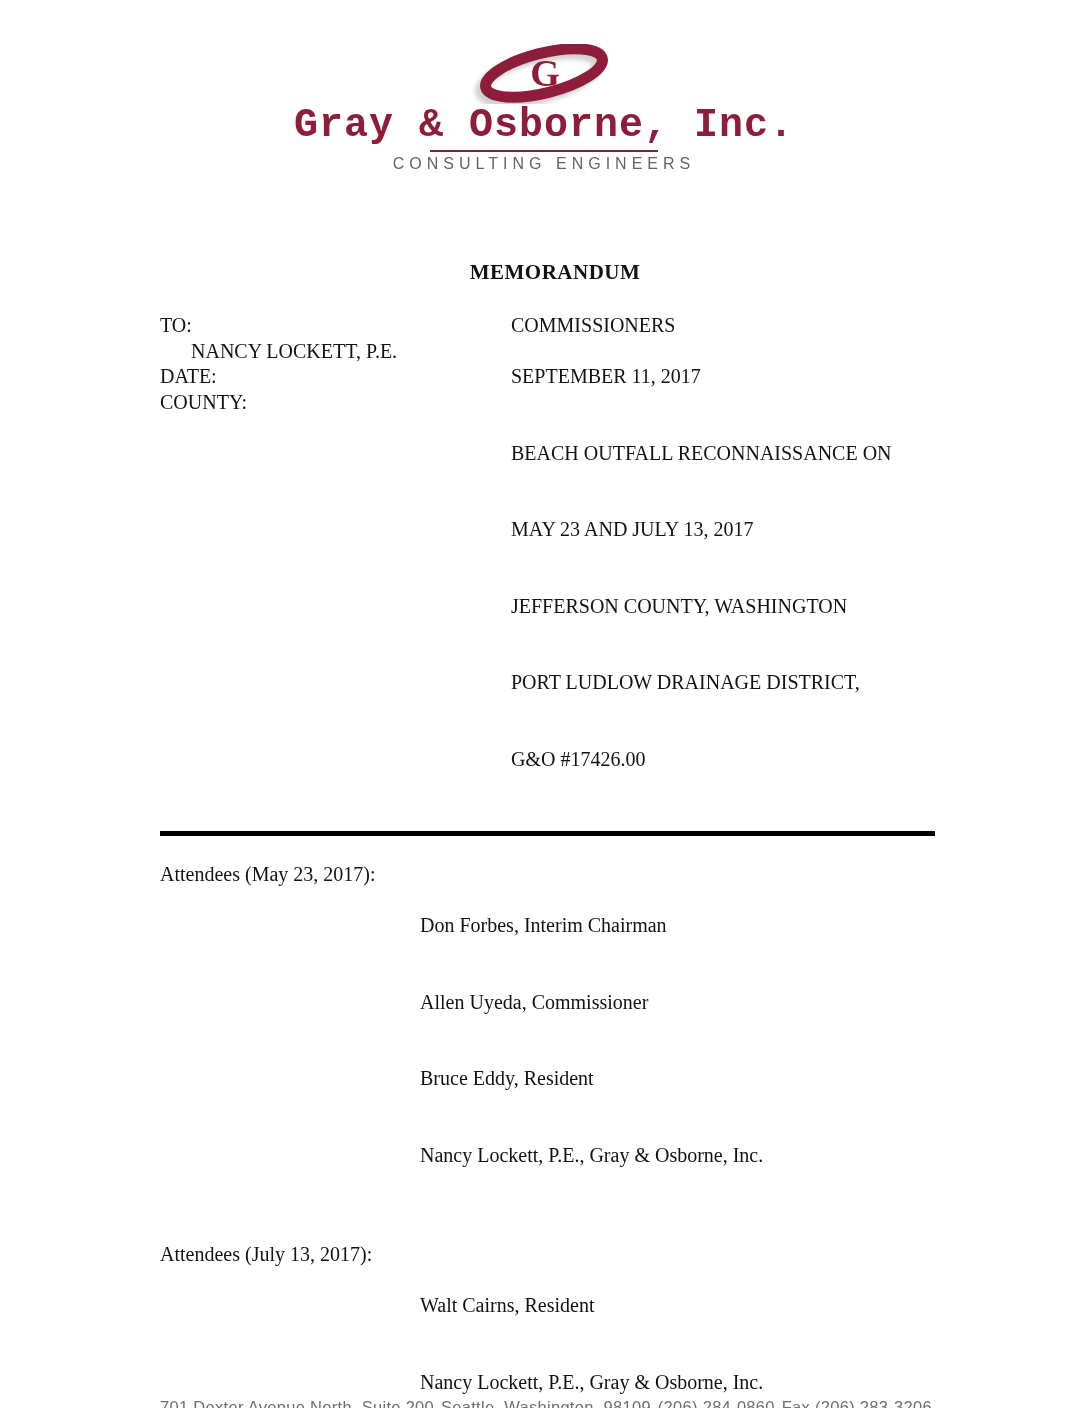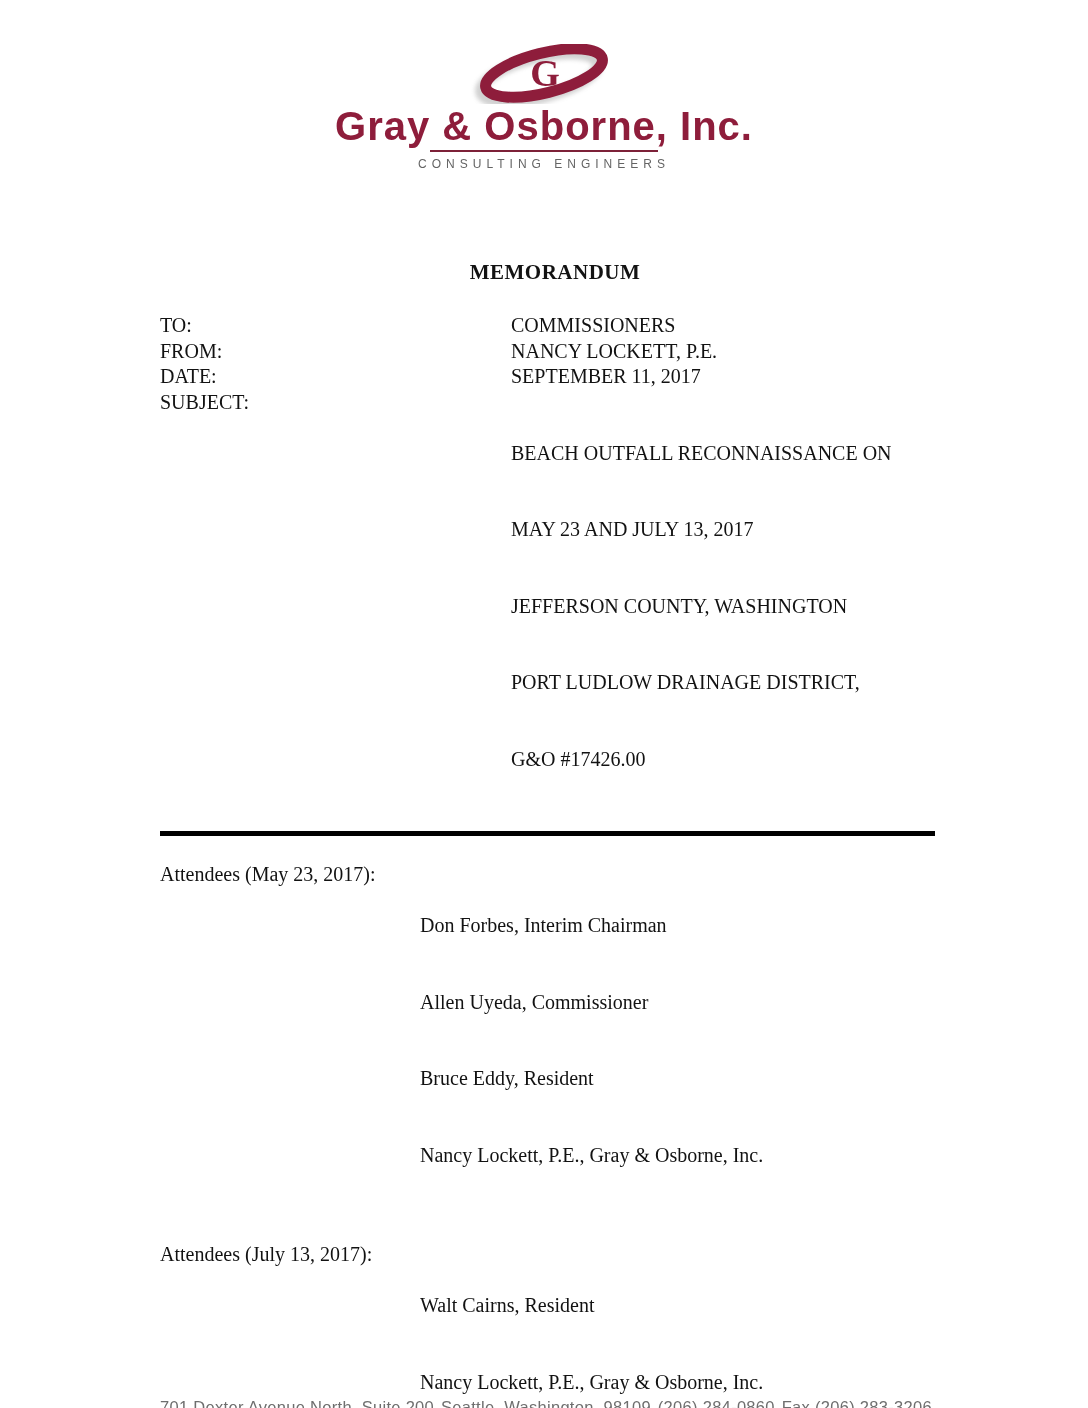--- a/index.html
+++ b/index.html
@@ -9,34 +9,34 @@
     margin:0 auto;
     background:#ffffff;
     font-family:"Liberation Serif", serif;
     color:#121212;
     overflow:hidden;
   }
   
   .logo-block{padding-top:44px;text-align:center;}
   .monogram{display:block;margin:0 auto;}
   .wordmark{
-    font-family:Liberation Sans, sans-serif;
+    font-family:Liberation Mono, monospace;
     font-weight:bold;
     font-size:40px;
     line-height:44px;
     color:#8e1d3b;
     letter-spacing:1px;
   }
   .logo-rule{
     width:228px;height:2px;margin:2px auto 4px auto;
     background:#7d2138;
   }
   .tagline{
     font-family:"Liberation Sans", sans-serif;
-    font-size:12px;line-height:16px;
+    font-size:16px;line-height:16px;
     letter-spacing:5px;
     color:#646464;
   }
   
   .memo-title{
     margin:88px 0 0 0;
     text-align:center;
     font-size:21px;
     font-weight:bold;
     letter-spacing:0.5px;
@@ -97,31 +97,30 @@
 
   <h1 class="memo-title">MEMORANDUM</h1>
 
   <section class="fields">
     <div class="fieldrow">
       <div class="flabel">TO:</div>
       <div class="fgap"></div>
       <div class="fvalue">COMMISSIONERS</div>
     </div>
     <div class="fieldrow">
-      <div class="flabel">FROM:</div>
       <div class="fgap"></div>
       <div class="fvalue">NANCY LOCKETT, P.E.</div>
     </div>
     <div class="fieldrow">
       <div class="flabel">DATE:</div>
       <div class="fgap"></div>
       <div class="fvalue">SEPTEMBER 11, 2017</div>
     </div>
     <div class="fieldrow">
-      <div class="flabel">SUBJECT:</div>
+      <div class="flabel">COUNTY:</div>
       <div class="fgap"></div>
       <div class="fvalue">
         <div>BEACH OUTFALL RECONNAISSANCE ON</div>
         <div>MAY 23 AND JULY 13, 2017</div>
         <div>JEFFERSON COUNTY, WASHINGTON</div>
         <div>PORT LUDLOW DRAINAGE DISTRICT,</div>
         <div>G&amp;O #17426.00</div>
       </div>
     </div>
   </section>

